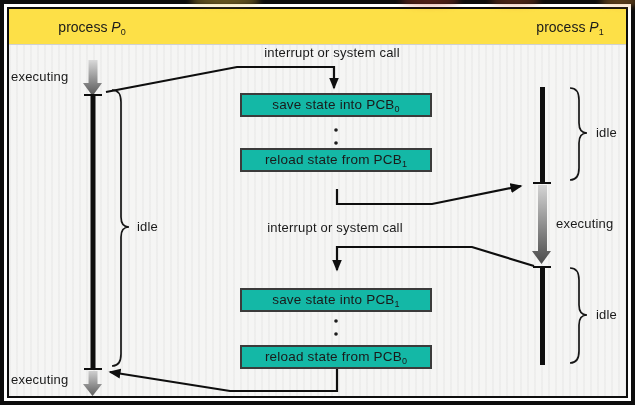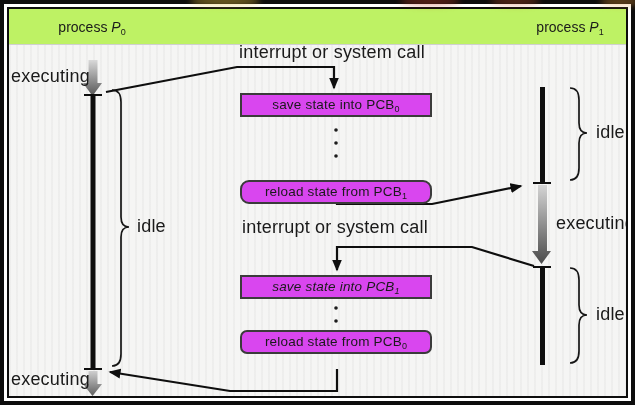--- a/index.html
+++ b/index.html
@@ -13,38 +13,38 @@
   .frame-white { position:absolute; inset:4px; border:3px solid #ffffff; }
   .frame-inner {
     position:absolute; inset:7px; border:2px solid #0d0d0d;
     background:
       repeating-linear-gradient(90deg, rgba(120,120,120,0.06) 0 2px, rgba(255,255,255,0) 2px 7px),
       #f5f5f4;
   }
   
   .header-band {
     position:absolute; left:9px; top:9px; width:617px; height:35px;
-    background:#bef264; border-bottom:1px solid #d0d0d0;
+    background:#fde047; border-bottom:1px solid #d0d0d0;
   }
   .hdr-label {
     position:absolute; top:9px; height:18px; line-height:18px;
     font-size:14px; text-align:center; white-space:nowrap;
   }
   .hdr-var { font-style:italic; }
   sub.s { font-size:9px; line-height:0; vertical-align:-3px; }
   
   .lbl {
-    position:absolute; font-size:18px; line-height:15px;
+    position:absolute; font-size:13px; line-height:15px;
     white-space:nowrap; letter-spacing:0.2px;
   }
   .center { text-align:center; }
   
   .os-box {
     position:absolute; left:240px; width:188px; height:20px;
-    background:#d946ef; border:2px solid #3b3b3b;
+    background:#14b8a6; border:2px solid #3b3b3b;
     font-size:13.5px; line-height:20px; text-align:center;
     letter-spacing:0.2px; white-space:nowrap;
   }
   
   #wires { position:absolute; left:0; top:0; width:635px; height:405px; }
   
   .smudge { position:absolute; border-radius:50%; filter:blur(3px); pointer-events:none; }
 </style>
 </head>
 <body>
@@ -122,31 +122,31 @@
       <span>process</span>&nbsp;<span class="hdr-var">P</span><sub class="s">1</sub>
     </div>
   </div>
 
   <div class="lbl center" style="left:232px; top:45px; width:200px;">interrupt or system call</div>
 
   <div class="os-box" style="top:93px;">
     <span>save state into PCB</span><sub class="s">0</sub>
   </div>
 
-  <div class="os-box" style="top:180px;border-radius:9px;">
+  <div class="os-box" style="top:148px;">
     <span>reload state from PCB</span><sub class="s">1</sub>
   </div>
 
   <div class="lbl center" style="left:235px; top:220px; width:200px;">interrupt or system call</div>
 
-  <div class="os-box" style="top:275px;font-style:italic;">
+  <div class="os-box" style="top:288px;">
     <span>save state into PCB</span><sub class="s">1</sub>
   </div>
 
-  <div class="os-box" style="top:330px;border-radius:7px;">
+  <div class="os-box" style="top:345px;">
     <span>reload state from PCB</span><sub class="s">0</sub>
   </div>
 
   <div class="lbl" style="left:11px; top:69px;">executing</div>
   <div class="lbl" style="left:137px; top:219px;">idle</div>
   <div class="lbl" style="left:11px; top:372px;">executing</div>
 
   <div class="lbl" style="left:596px; top:125px;">idle</div>
   <div class="lbl" style="left:556px; top:216px;">executing</div>
   <div class="lbl" style="left:596px; top:307px;">idle</div>

